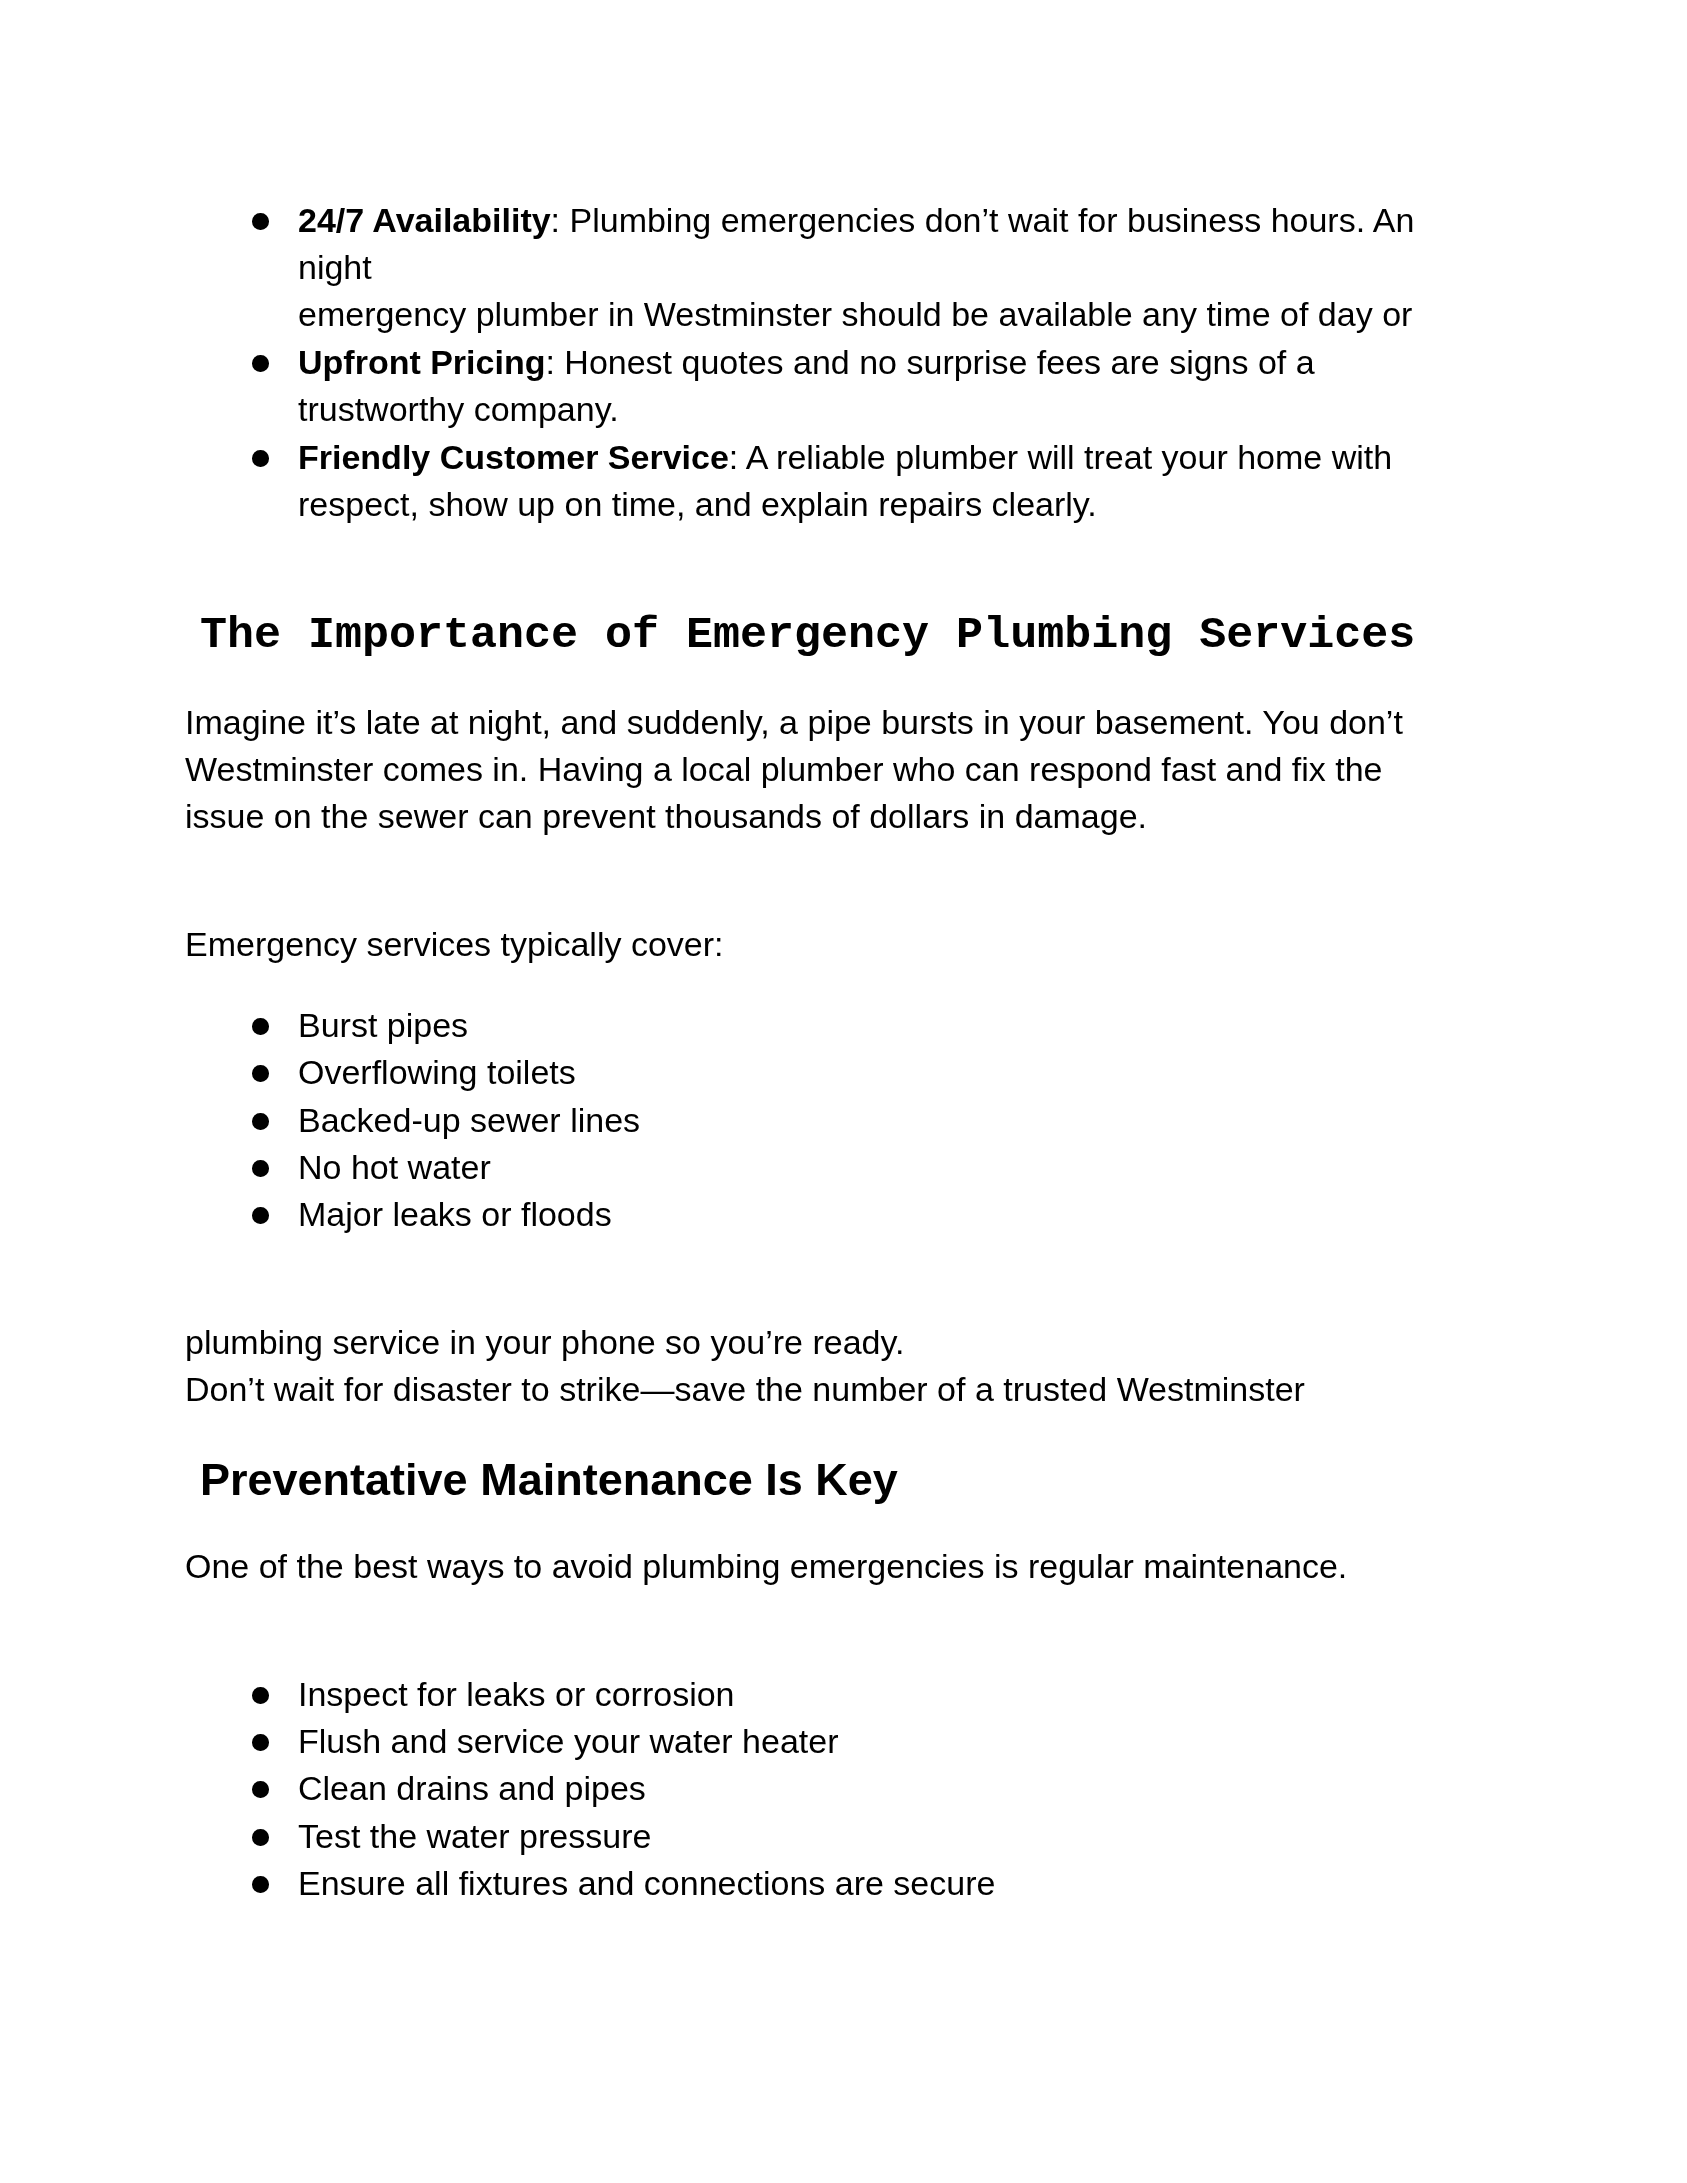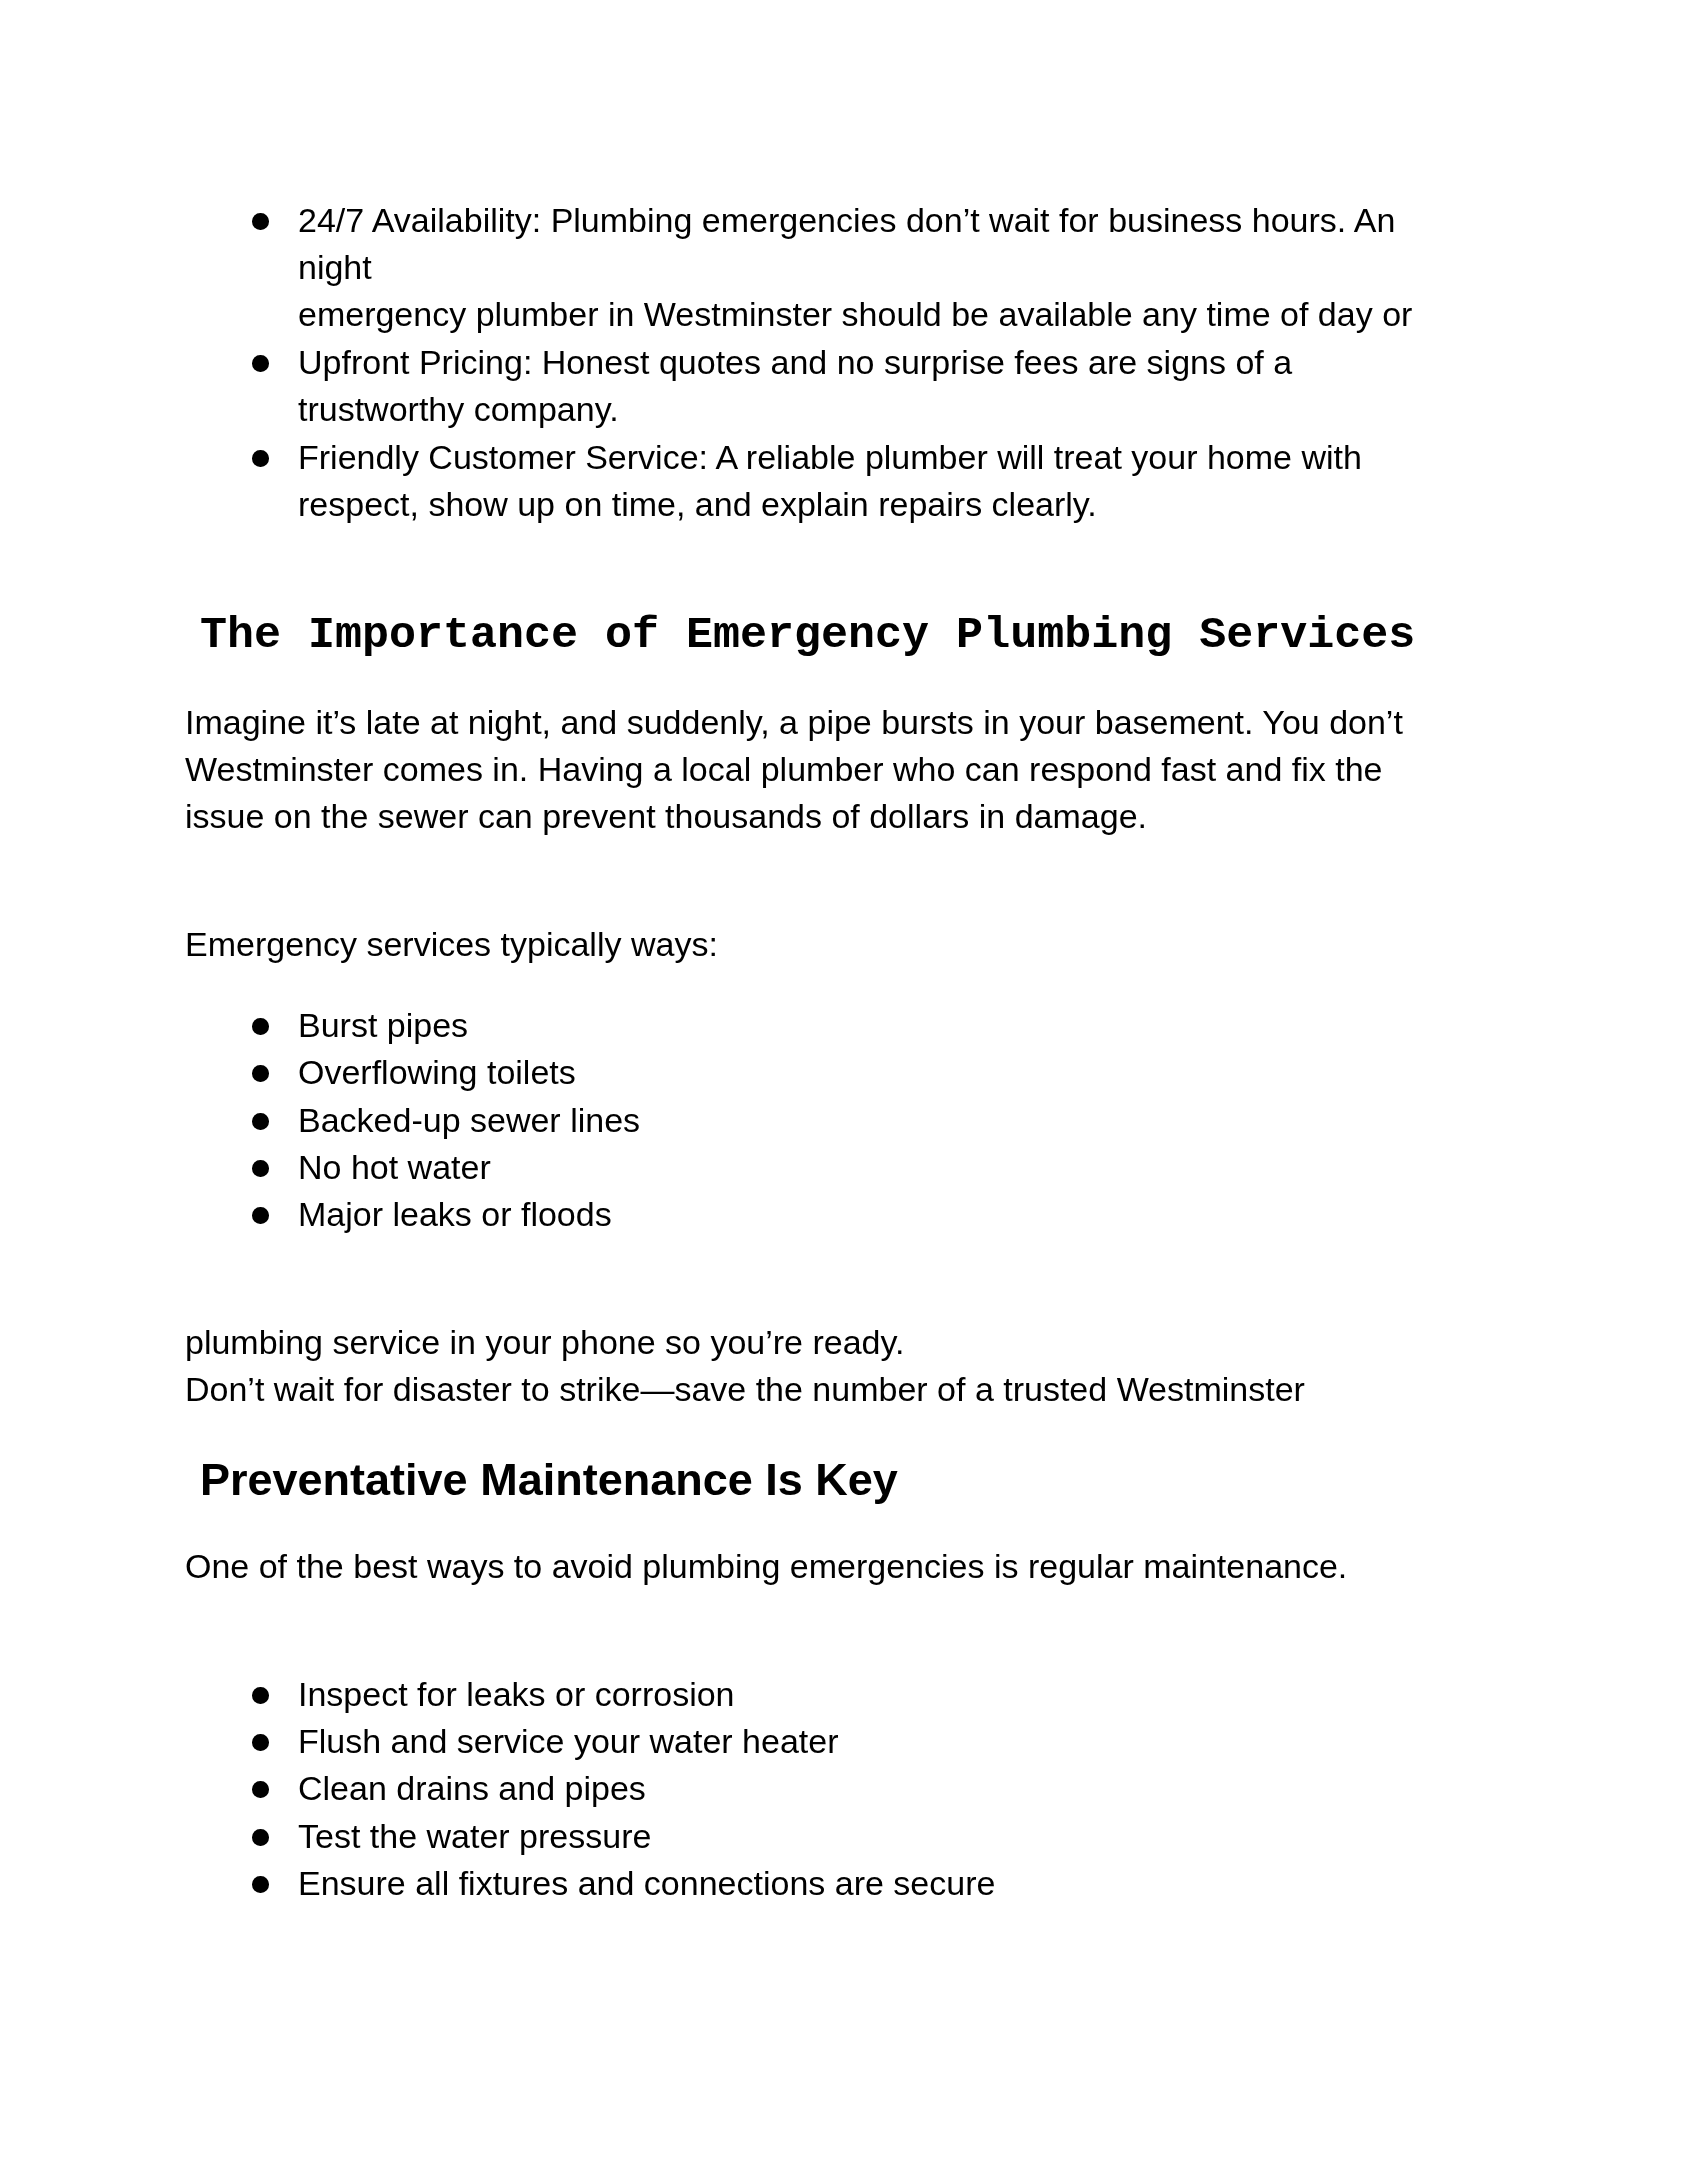--- a/index.html
+++ b/index.html
@@ -9,21 +9,21 @@
   }
   .blk { position: absolute; left: 185px; width: 1318px; }
   .line { display: block; font-size: 34px; line-height: 47px; height: 47px; white-space: nowrap; }
   .h { position: absolute; left: 200px; font-size: 45px; line-height: 58px; font-weight: bold; white-space: nowrap; margin: 0; }
   .li { position: absolute; left: 200px; width: 1318px; }
   .dot {
     position: absolute; left: 52px; top: 16px;
     width: 16.5px; height: 16.5px; border-radius: 50%; background: #000000;
   }
   .li-text { position: absolute; left: 98px; }
-  b { font-weight: normal; }
+  b { font-weight: bold; }
 </style>
 </head>
 <body>
 
 <div class="li" style="top:197px;">
   <span class="dot"></span>
   <div class="li-text">
     <span class="line"><b>24/7 Availability</b><span>: Plumbing emergencies don’t wait for business hours. An</span></span>
     <span class="line">night</span>
     <span class="line">emergency plumber in Westminster should be available any time of day or</span>
@@ -46,21 +46,21 @@
 
 <h2 class="h" style="top:607px;font-family:Liberation Mono, monospace;">The Importance of Emergency Plumbing Services</h2>
 
 <div class="blk" style="top:699px;">
   <span class="line">Imagine it’s late at night, and suddenly, a pipe bursts in your basement. You don’t</span>
   <span class="line">Westminster comes in. Having a local plumber who can respond fast and fix the</span>
   <span class="line">issue on the sewer can prevent thousands of dollars in damage.</span>
 </div>
 
 <div class="blk" style="top:921px;">
-  <span class="line">Emergency services typically ways:</span>
+  <span class="line">Emergency services typically cover:</span>
 </div>
 
 <div class="li" style="top:1002px;">
   <span class="dot"></span>
   <div class="li-text">
       <span class="line">Burst pipes</span>
     </div>
 </div>
 <div class="li" style="top:1049px;">
   <span class="dot"></span>

